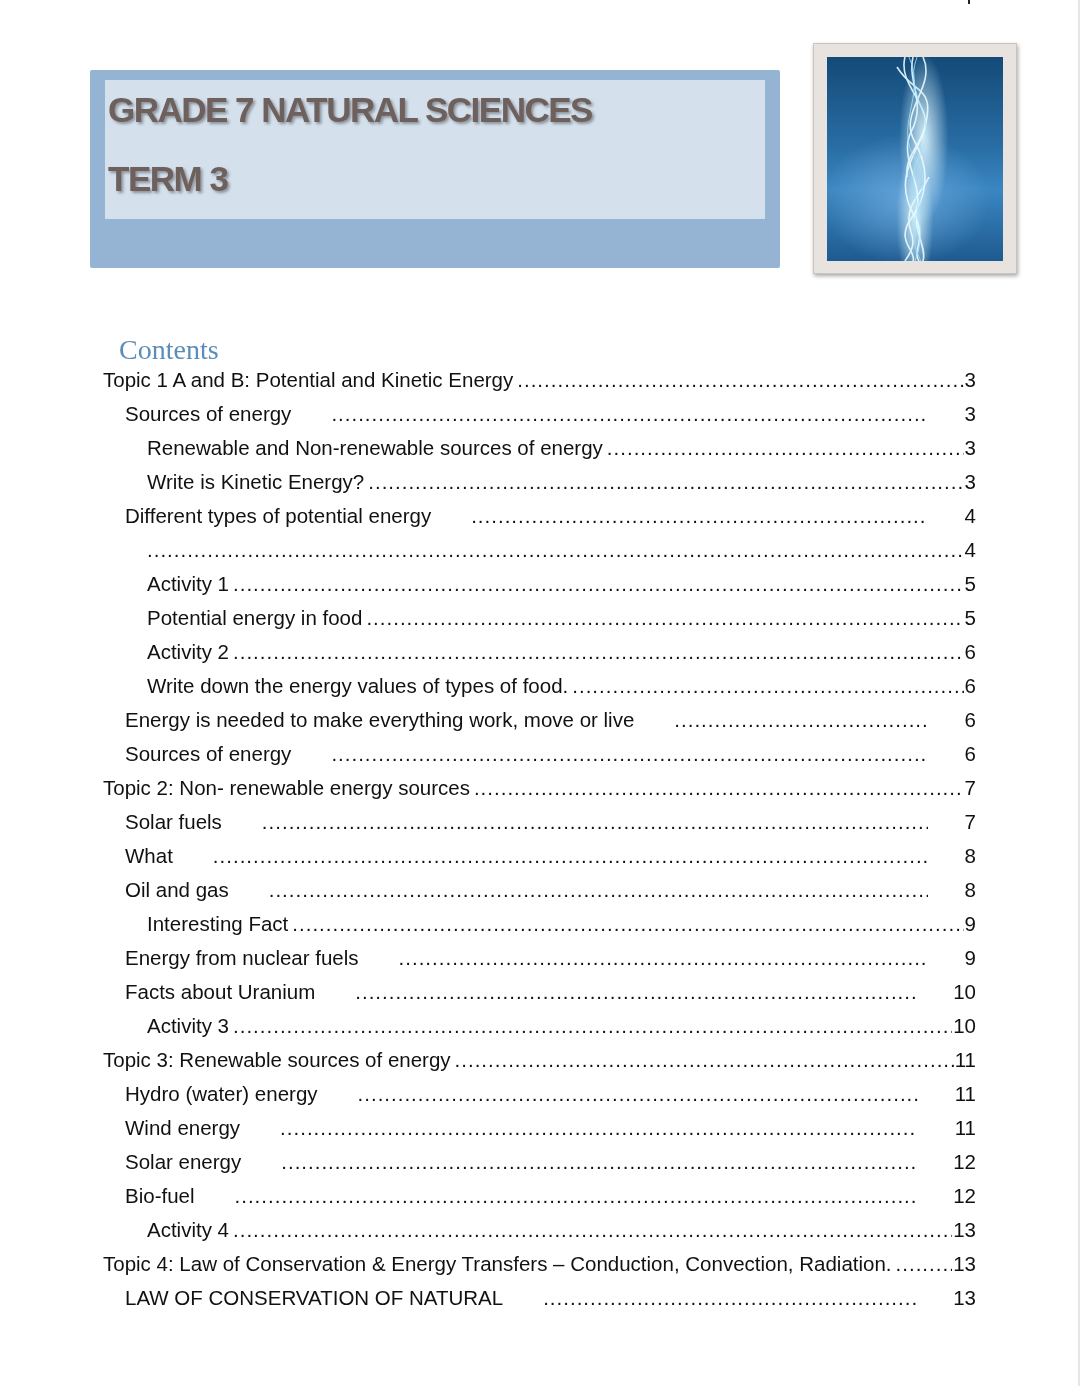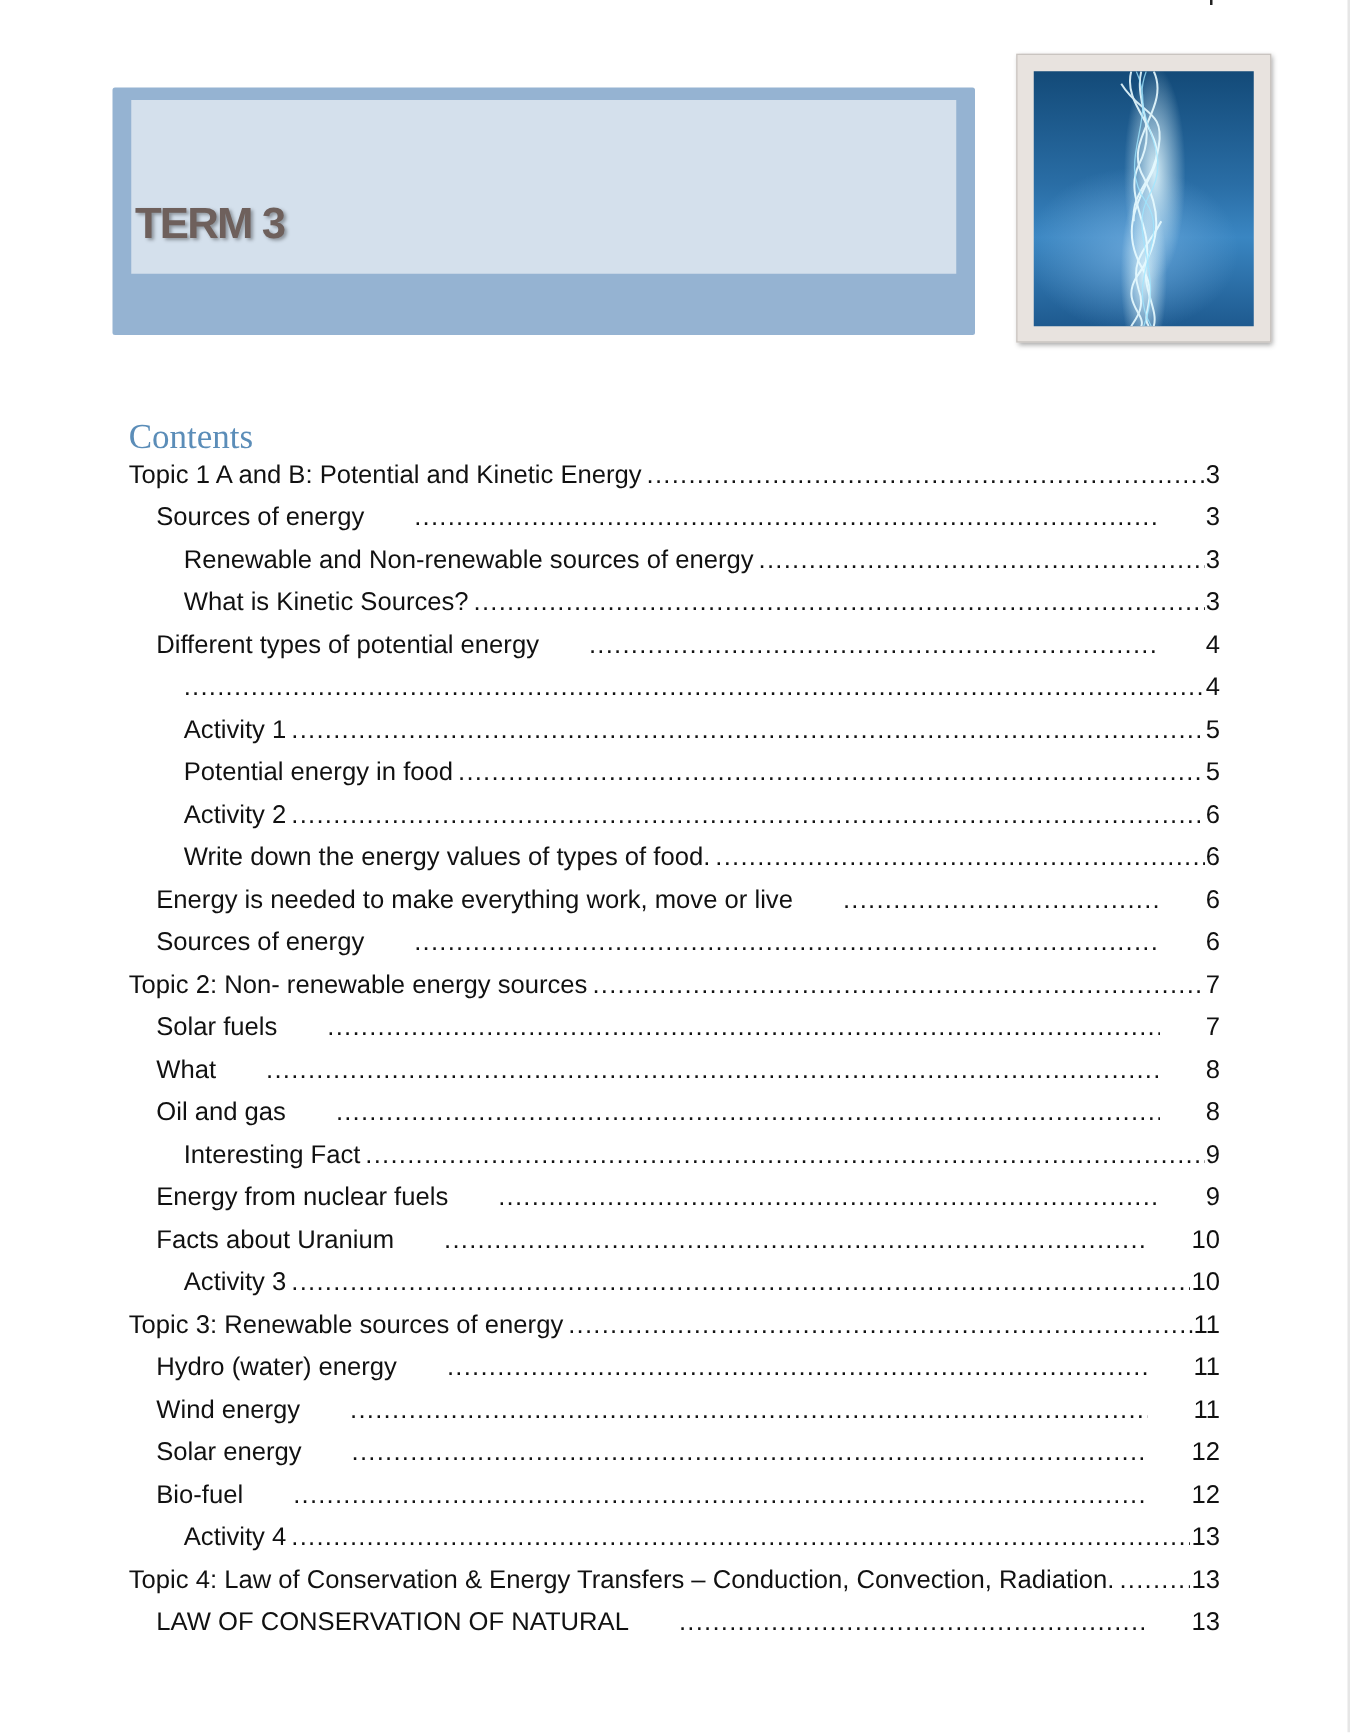--- a/index.html
+++ b/index.html
@@ -45,21 +45,21 @@
     background:
       radial-gradient(ellipse 20% 60% at 55% 40%, rgba(230,250,255,0.9), rgba(120,200,240,0) 70%),
       radial-gradient(ellipse 15% 50% at 50% 80%, rgba(230,250,255,0.85), rgba(120,200,240,0) 70%),
       radial-gradient(ellipse 60% 40% at 45% 70%, rgba(110,170,220,0.8), rgba(40,90,150,0) 80%),
       linear-gradient(180deg, #134a78 0%, #2a6ea6 45%, #3a86c2 65%, #1e5a8f 100%);
     overflow: hidden;
   }
   .photo svg { position: absolute; left: 0; top: 0; }
 
   .contents-heading {
-    position: absolute; left: 103px; top: 334px; margin: 0;
+    position: absolute; left: 119px; top: 334px; margin: 0;
     font-family: "Liberation Serif", serif; font-weight: normal;
     font-size: 28px; color: #4f81bd; color: #5b8db8;
   }
   .toc {
     position: absolute; left: 103px; top: 363px; width: 873px;
     list-style: none; margin: 0; padding: 0;
   }
   .toc-row {
     display: flex; align-items: flex-end; height: 34px; line-height: 34px;
     font-size: 20.5px; color: #111; white-space: nowrap;
@@ -78,20 +78,21 @@
   .toc-page { flex: 0 0 auto; text-align: right; padding-left: 1px; }
 </style>
 </head>
 <body>
 
 <div class="page-edge"></div>
 <div class="top-mark"></div>
 
 <div class="title-box">
   <div class="title-inner">
+    <h1 class="title-line l1">GRADE 7 NATURAL SCIENCES</h1>
     <h2 class="title-line l2">TERM 3</h2>
   </div>
 </div>
 
 <div class="photo-frame">
   <div class="photo">
     <svg width="176" height="204" viewBox="0 0 176 204">
       <g fill="none" stroke="#e8fbff" stroke-width="1.6" opacity="0.9">
         <path d="M78 0 C 70 30, 110 50, 95 80 C 80 110, 70 130, 88 160 C 100 180, 85 195, 92 204"></path>
         <path d="M96 0 C 110 30, 70 55, 88 85 C 104 115, 100 140, 82 165 C 70 185, 90 195, 86 204"></path>
@@ -119,21 +120,21 @@
       <span class="toc-text">Sources of energy</span>
       <span class="toc-dots"></span>
       <span class="toc-page">3</span>
     </li>
     <li class="toc-row lvl3">
       <span class="toc-text">Renewable and Non-renewable sources of energy</span>
       <span class="toc-dots"></span>
       <span class="toc-page">3</span>
     </li>
     <li class="toc-row lvl3">
-      <span class="toc-text">What is Kinetic Sources?</span>
+      <span class="toc-text">Write is Kinetic Energy?</span>
       <span class="toc-dots"></span>
       <span class="toc-page">3</span>
     </li>
     <li class="toc-row lvl2">
       <span class="toc-text">Different types of potential energy</span>
       <span class="toc-dots"></span>
       <span class="toc-page">4</span>
     </li>
     <li class="toc-row lvl3">
       <span class="toc-dots"></span>

